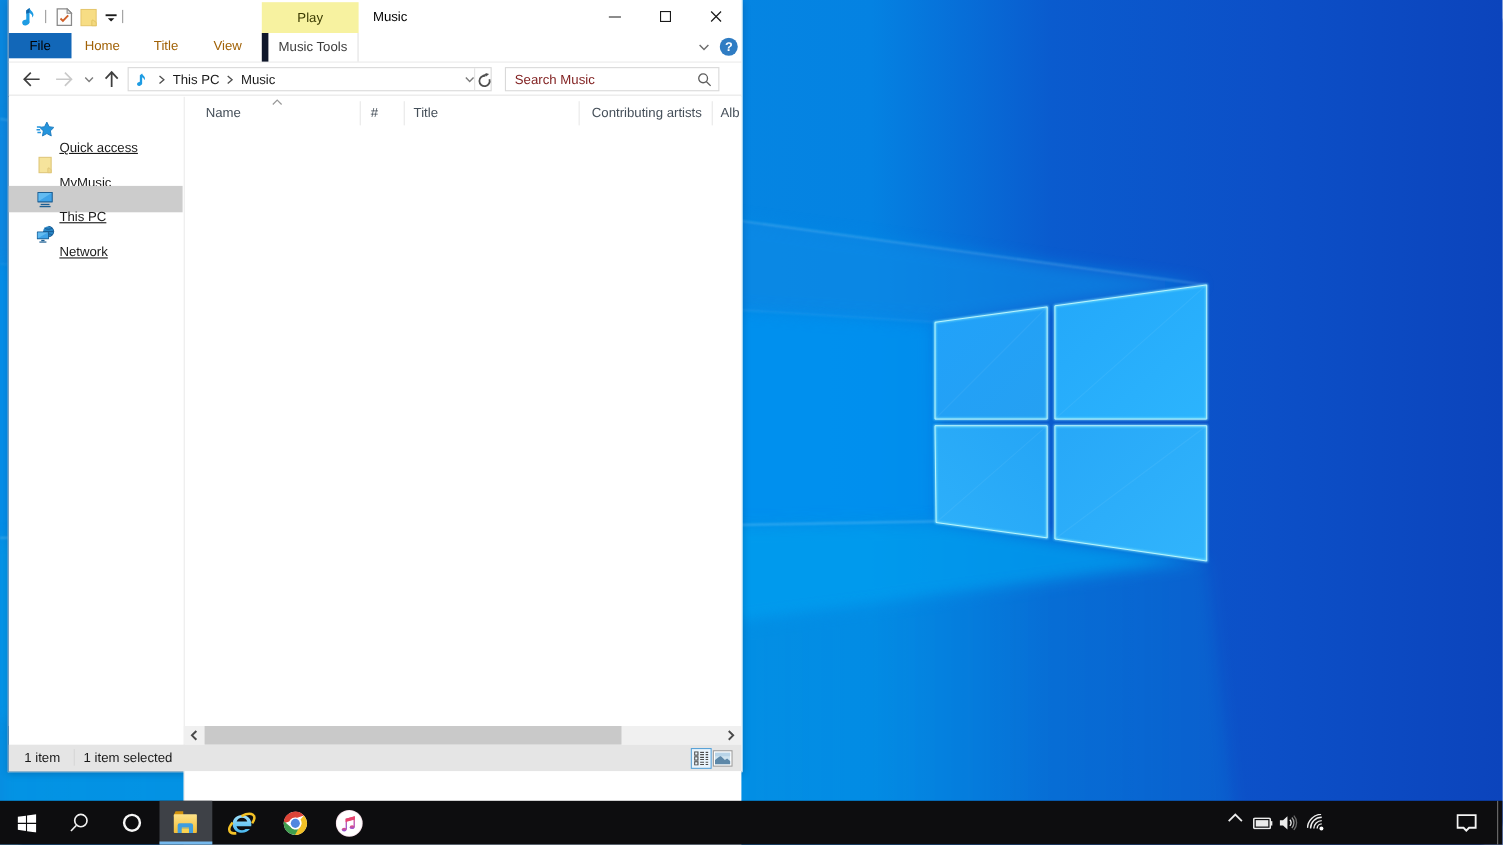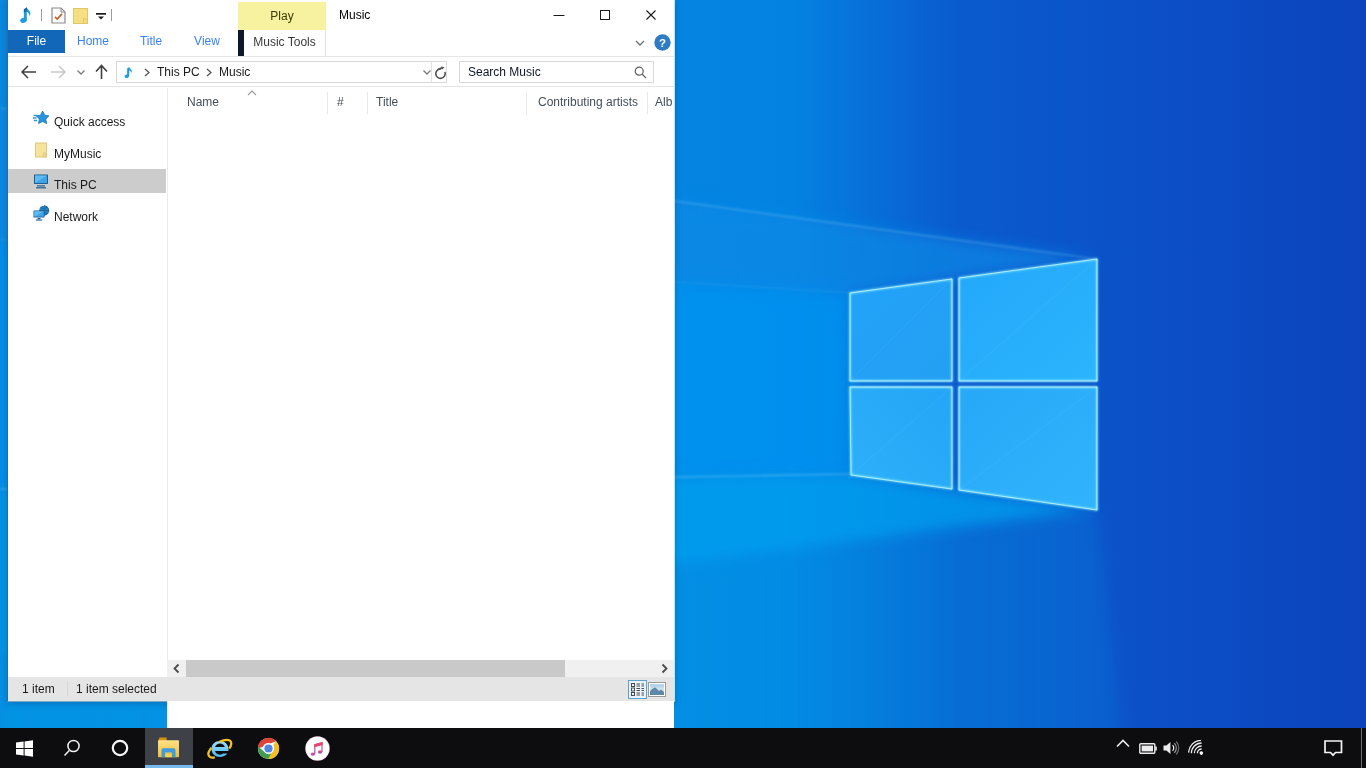--- a/index.html
+++ b/index.html
@@ -10,32 +10,32 @@
   #win { position:absolute; left:7px; top:0; width:668px; height:702px; background:#fff;
          border-left:1px solid #2a6ba3; border-right:1px solid #bfe6f7; border-bottom:1px solid #7aa7c4; box-shadow:0 2px 6px rgba(0,30,80,.25); }
   #titlebar { position:absolute; left:0; top:0; width:100%; height:30px; background:#fff; }
   .qat-sep { position:absolute; top:9px; width:1px; height:12px; background:#9c9c9c; }
   #playtab { position:absolute; left:230px; top:2px; width:88px; height:28px; background:#f7f2a0; 
              text-align:center; line-height:28px; font-size:12px; color:#3b3b00; }
   #wtitle { position:absolute; left:331px; top:0; height:30px; line-height:30px; font-size:12px; color:#000; }
   .capbtn { position:absolute; top:0; width:46px; height:30px; }
   
   #tabrow { position:absolute; left:0; top:30px; width:100%; height:27px; background:#fff; border-bottom:1px solid #e5e5e5; }
-  .rtab { position:absolute; top:0; height:23px; line-height:23px; font-size:12px; color:#3b82f6; text-align:center; }
-  #filetab { left:0px; width:57px; background:#1267b8; color:#ffffff; }
+  .rtab { position:absolute; top:0; height:23px; line-height:23px; font-size:12px; color:#a16207; text-align:center; }
+  #filetab { left:0px; width:57px; background:#1267b8; color:#000000; }
   #mtools { left:230px; width:88px; height:26px; line-height:24px; border-left:6px solid #0f172a; border-right:1px solid #e2e2e2; color:#3b3b3b; }
   
   #addrrow { position:absolute; left:0; top:57px; width:100%; height:30px; background:#fff; border-bottom:1px solid #e5e5e5; }
   #addrbox { position:absolute; left:108px; top:4px; width:331px; height:22px; border:1px solid #d9d9d9; background:#fff; }
   #searchbox { position:absolute; left:451px; top:4px; width:195px; height:22px; border:1px solid #d9d9d9; background:#fff;
-               font-size:12px; color:#0f172a; line-height:20px; padding-left:8px; }
+               font-size:12px; color:#7f1d1d; line-height:20px; padding-left:8px; }
   
   #sidebar { position:absolute; left:0; top:88px; width:159px; height:572px; background:#fff; }
   .sitem { position:absolute; left:0; width:158px; height:24px; font-size:12px; color:#1a1a1a; line-height:24px; }
-  .sitem .lbl { position:absolute; left:46px; top:4px; }
+  .sitem .lbl { position:absolute; left:46px; top:16px;text-decoration:underline; }
   .sitem svg { position:absolute; left:25px; top:4px; }
   #listarea { position:absolute; left:159px; top:88px; width:507px; height:720px; background:#fff; border-left:1px solid #ebebeb; }
   .hdr { position:absolute; top:0; height:29px; line-height:29px; font-size:12px; color:#454f59; }
   .hdrsep { position:absolute; top:4px; width:1px; height:22px; background:#e8e8e8; }
   #row1 { position:absolute; left:15px; top:32px; width:491px; height:22px; background:#cce8ff; border:1px solid #99d1ff; }
   #row1 .nm { position:absolute; left:25px; top:0; line-height:20px; font-size:12px; color:#000; }
   
   #hscroll { position:absolute; left:159px; top:660px; width:507px; height:17px; background:#f0f0f0; }
   #hthumb { position:absolute; left:19px; top:0px; width:379px; height:17px; background:#c9c9c9; }
   #statusbar { position:absolute; left:0; top:677px; width:666px; height:24px; background:#e5e5e5; font-size:12px; color:#1a1a1a; }

